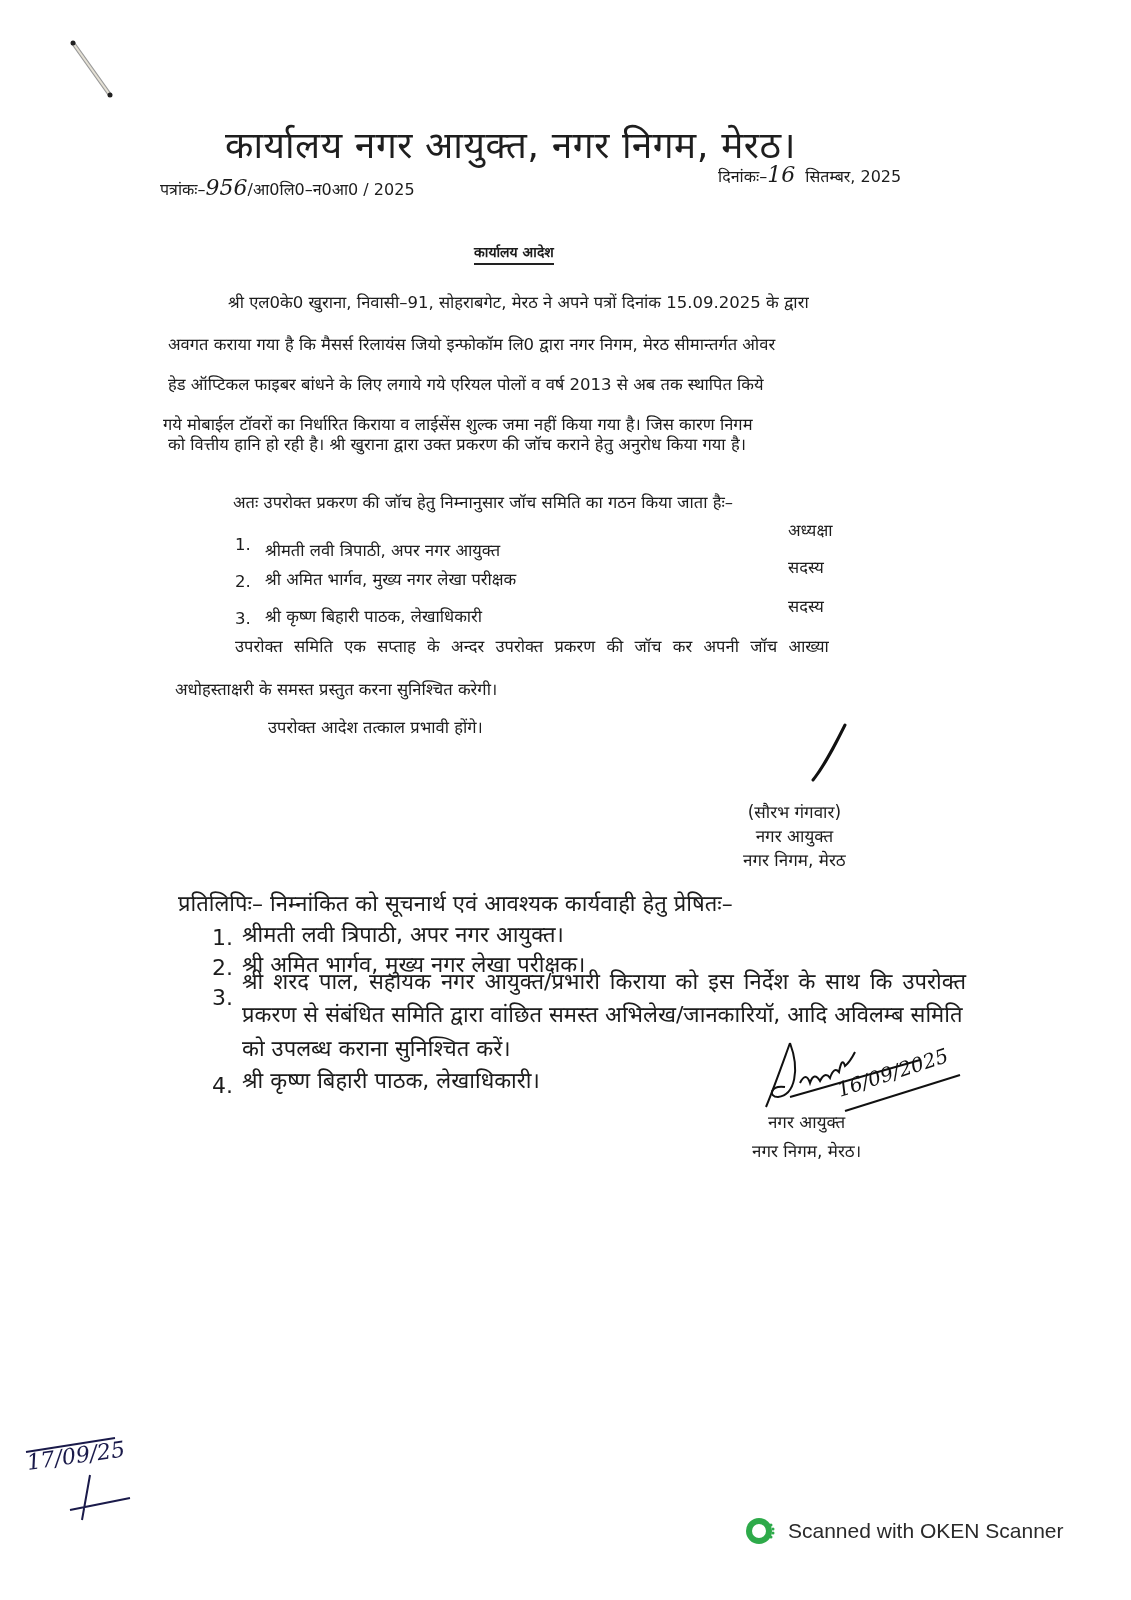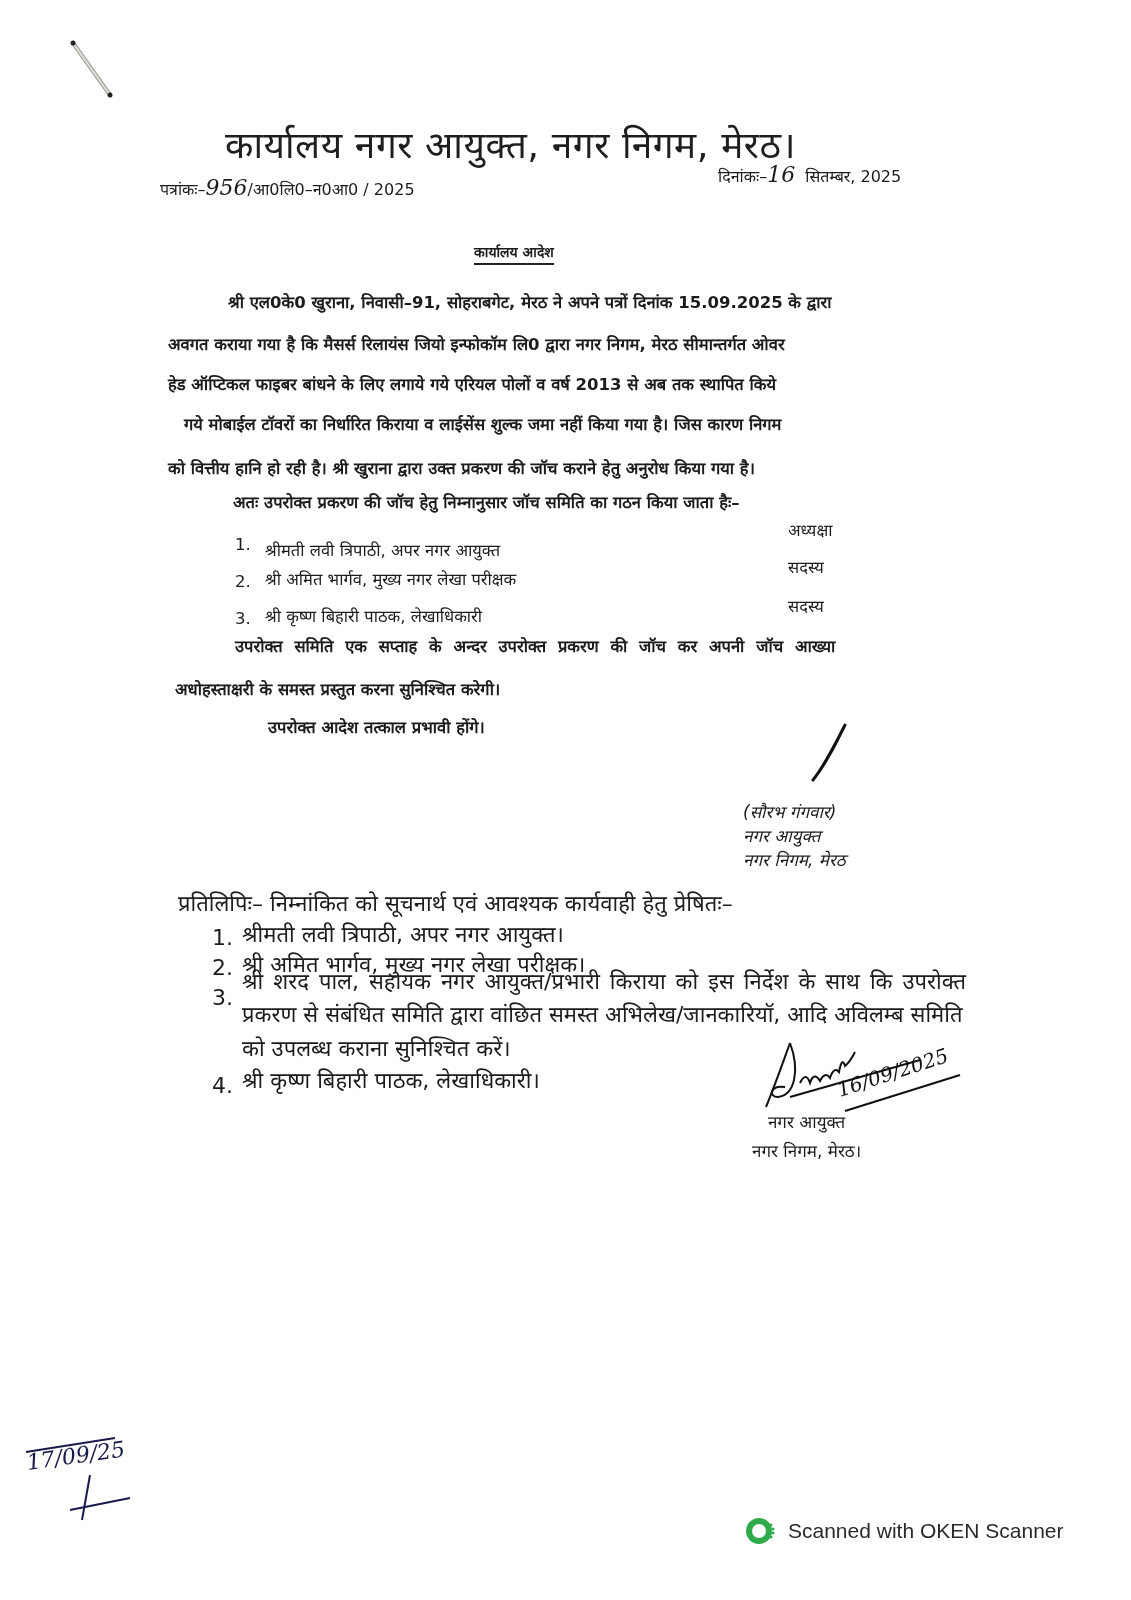--- a/index.html
+++ b/index.html
@@ -4,24 +4,24 @@
 <style>
   html,body{margin:0;padding:0;background:#ffffff;}
   body{width:1131px;height:1600px;position:relative;overflow:hidden;
        font-family:"DejaVu Sans","Liberation Sans",sans-serif;color:#1c1c1c;}
   .abs{position:absolute;white-space:nowrap;}
   .hdr{left:225px;top:118px;font-size:37px;letter-spacing:0.5px;color:#1e1e1e;}
   .ref{left:160px;top:175px;font-size:16px;}
   .ref .hand,.date .hand{font-family:"DejaVu Serif",serif;font-style:italic;font-size:22px;}
   .date{left:718px;top:162px;font-size:16px;}
   .title{left:474px;top:242px;font-size:14px;font-weight:bold;border-bottom:2px solid #222;padding-bottom:2px;}
-  .body{font-size:16.5px;font-weight:bold;}
+  .body{font-size:16.5px;}
   .member{font-size:16.5px;}
   .role{font-size:16.5px;left:788px;}
-  .sig1{left:743px;top:800px;font-size:17px;line-height:24px;font-style:italic;}
+  .sig1{left:743px;top:800px;font-size:17px;text-align:center;line-height:24px;}
   .cc{font-size:22px;}
   .sig2{left:752px;top:1108px;font-size:17px;line-height:29px;text-align:center;}
   .oken{left:746px;top:1516px;display:flex;align-items:center;gap:12px;font-family:"Liberation Sans",sans-serif;font-size:21px;color:#2a2a2a;}
   .oken-logo{width:30px;height:30px;position:relative;}
   .hand-svg{position:absolute;}
 </style>
 </head>
 <body>
 
 <svg class="hand-svg" style="left:65px;top:35px" width="60" height="70">
@@ -39,22 +39,22 @@
 
 <div class="abs date">
   <span>दिनांकः–</span><span class="hand">16</span>&nbsp;&nbsp;<span>सितम्बर, 2025</span>
 </div>
 
 <div class="abs title">कार्यालय आदेश</div>
 
 <div class="abs body" style="left:228px;top:290px;">श्री एल0के0 खुराना, निवासी–91, सोहराबगेट, मेरठ ने अपने पत्रों दिनांक 15.09.2025 के द्वारा</div>
 <div class="abs body" style="left:168px;top:332px;">अवगत कराया गया है कि मैसर्स रिलायंस जियो इन्फोकॉम लि0 द्वारा नगर निगम, मेरठ सीमान्तर्गत ओवर</div>
 <div class="abs body" style="left:168px;top:372px;">हेड ऑप्टिकल फाइबर बांधने के लिए लगाये गये एरियल पोलों व वर्ष 2013 से अब तक स्थापित किये</div>
-<div class="abs body" style="left:184px;top:412px;">गये मोबाईल टॉवरों का निर्धारित किराया व लाईसेंस शुल्क जमा नहीं किया गया है। जिस कारण निगम</div>
-<div class="abs body" style="left:168px;top:456px;">को वित्तीय हानि हो रही है। श्री खुराना द्वारा उक्त प्रकरण की जॉच कराने हेतु अनुरोध किया गया है।</div>
+<div class="abs body" style="left:163px;top:412px;">गये मोबाईल टॉवरों का निर्धारित किराया व लाईसेंस शुल्क जमा नहीं किया गया है। जिस कारण निगम</div>
+<div class="abs body" style="left:168px;top:432px;">को वित्तीय हानि हो रही है। श्री खुराना द्वारा उक्त प्रकरण की जॉच कराने हेतु अनुरोध किया गया है।</div>
 
 <div class="abs body" style="left:233px;top:490px;">अतः उपरोक्त प्रकरण की जॉच हेतु निम्नानुसार जॉच समिति का गठन किया जाता हैः–</div>
 
 <div class="abs member" style="left:235px;top:535px;">1.</div>
 <div class="abs member" style="left:265px;top:530px;margin-top:8px;">श्रीमती लवी त्रिपाठी, अपर नगर आयुक्त</div>
 <div class="abs role" style="top:518px;">अध्यक्षा</div>
 
 <div class="abs member" style="left:235px;top:572px;">2.</div>
 <div class="abs member" style="left:265px;top:567px;">श्री अमित भार्गव, मुख्य नगर लेखा परीक्षक</div>
 <div class="abs role" style="top:555px;">सदस्य</div>

